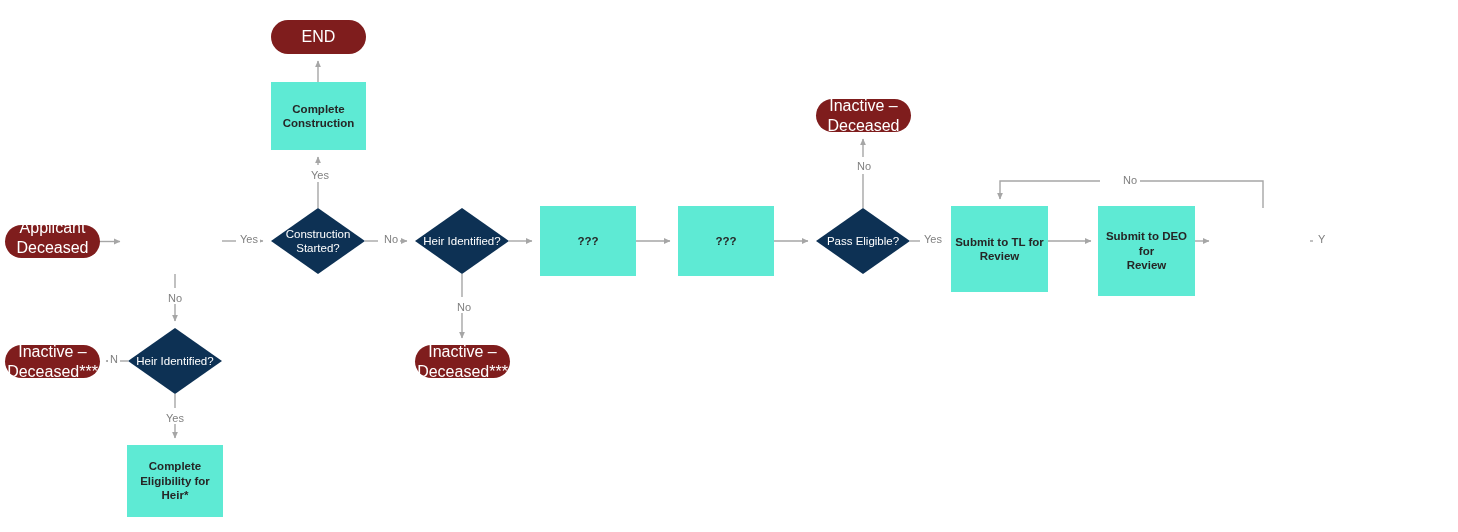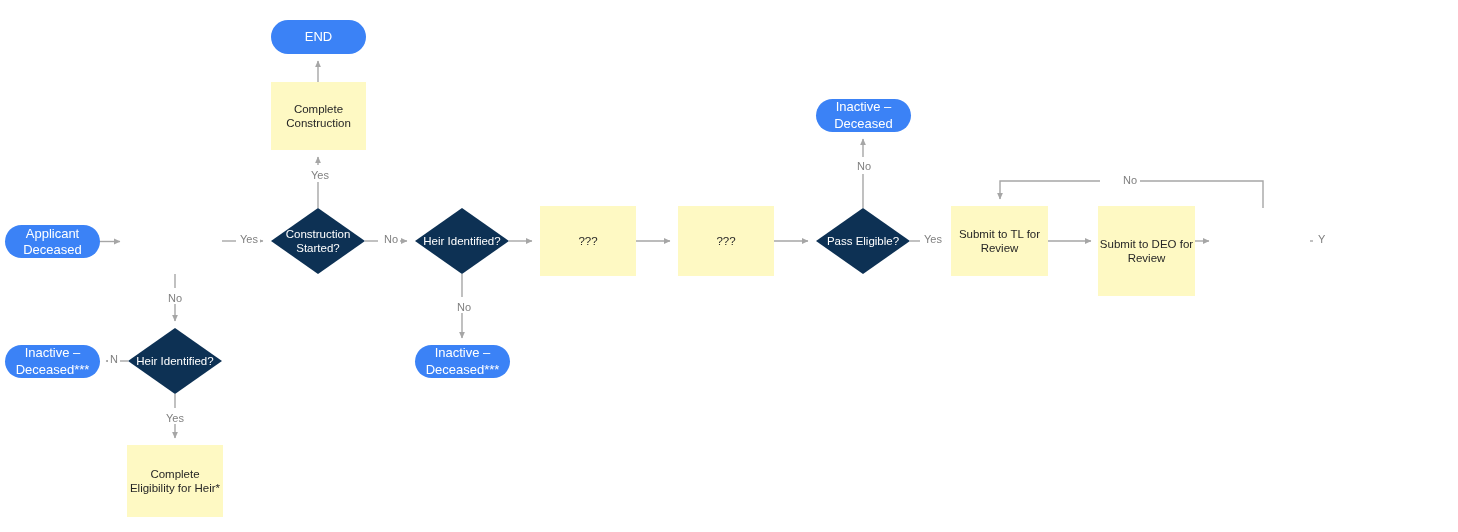--- a/index.html
+++ b/index.html
@@ -21,30 +21,31 @@
     position: absolute;
     display: flex;
     align-items: center;
     justify-content: center;
     text-align: center;
     box-sizing: border-box;
     line-height: 1.25;
   }
   
   .terminator {
-    background: #3b82f6;
+    background: #7f1d1d;
     color: #ffffff;
     border-radius: 999px;
-    font-size: 13px;
+    font-size: 16px;
   }
   
   .process {
-    background: #fef9c3;
+    background: #5eead4;
     color: #262626;
     font-size: 11.5px;
+    font-weight: bold;
   }
   
   .decision {
     background: #0d3154;
     color: #ffffff;
     font-size: 11.5px;
     clip-path: polygon(50% 0%, 100% 50%, 50% 100%, 0% 50%);
   }
   .decision .dlabel {
     position: relative;
@@ -170,21 +171,21 @@
   </div>
 
   <div class="node decision" style="left:816px; top:208px; width:94px; height:66px;">
     <span class="dlabel">Pass Eligible?</span>
   </div>
 
   <div class="node terminator" style="left:816px; top:99px; width:95px; height:33px;">
     <span>Inactive –<br>Deceased</span>
   </div>
 
-  <div class="node process" style="left:951px; top:206px; width:97px; height:70px;">
+  <div class="node process" style="left:951px; top:206px; width:97px; height:86px;">
     <span>Submit to TL for<br>Review</span>
   </div>
 
   <div class="node process" style="left:1098px; top:206px; width:97px; height:90px;">
     <span>Submit to DEO for<br>Review</span>
   </div>
 
 
 
   <div class="node terminator" style="left:5px; top:345px; width:95px; height:33px;">

